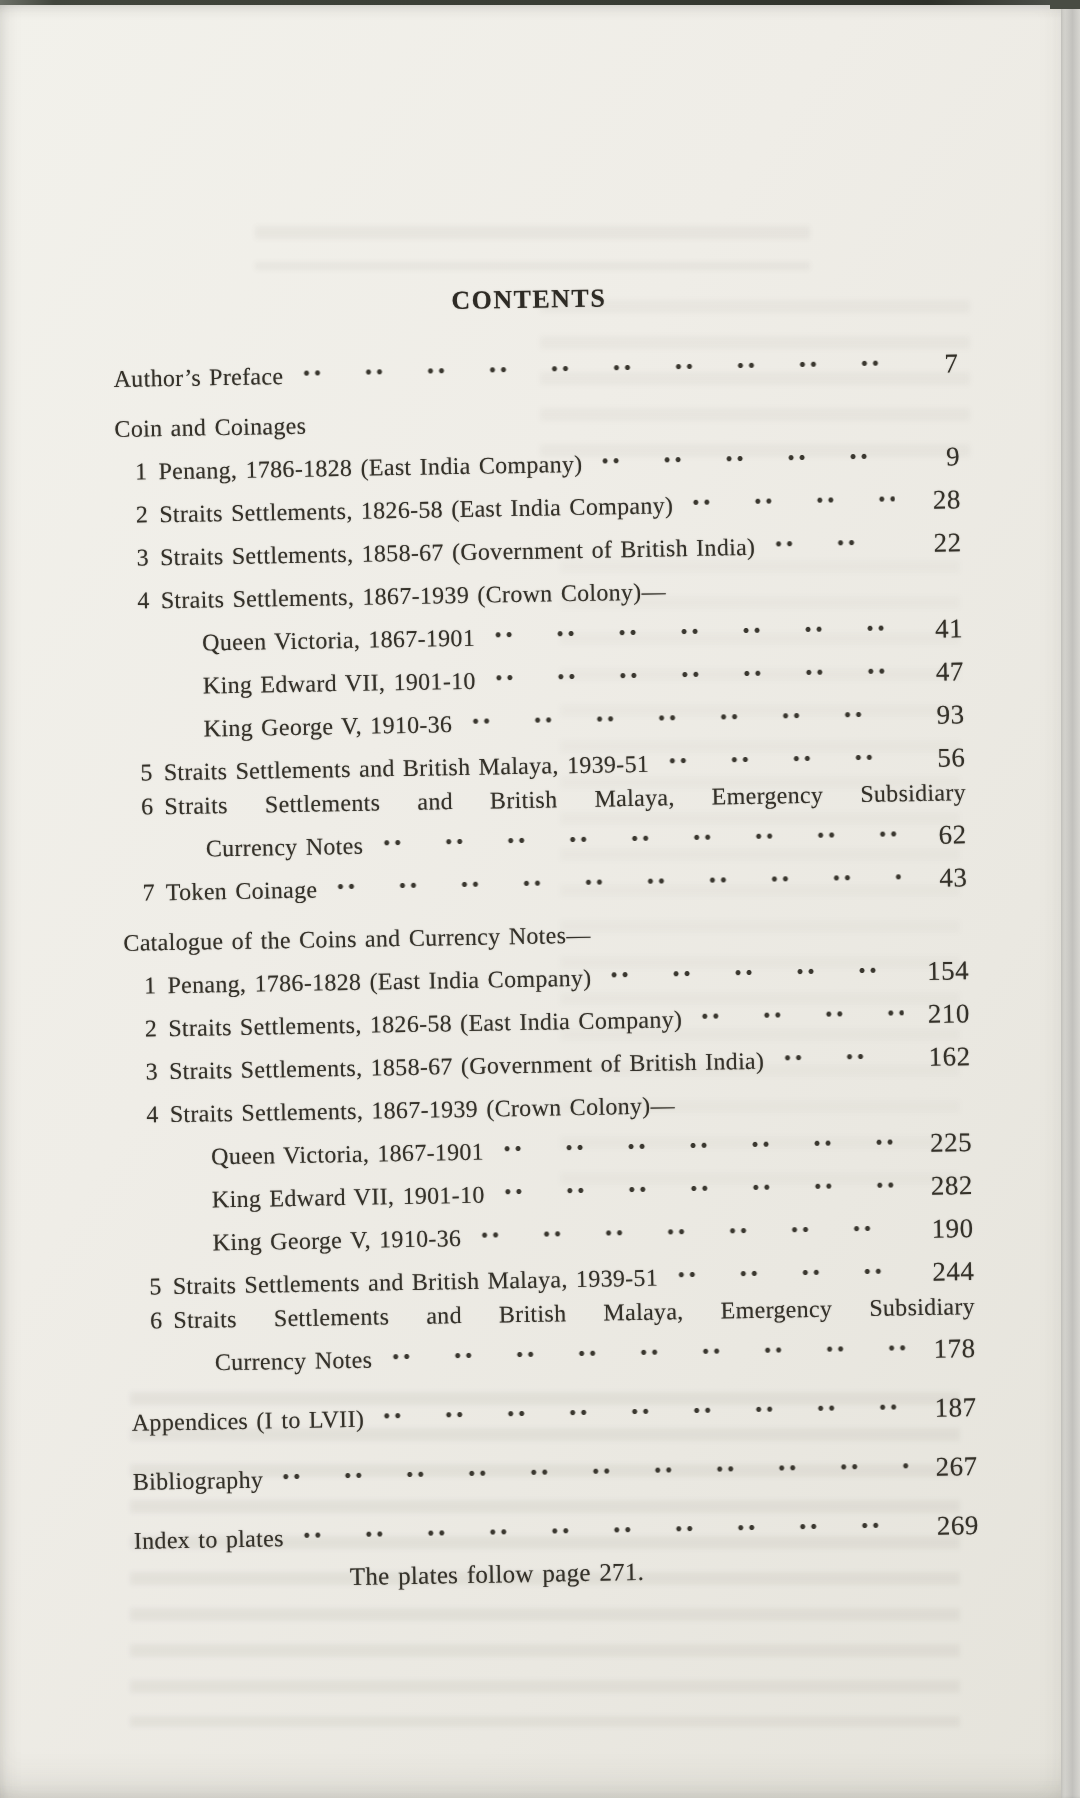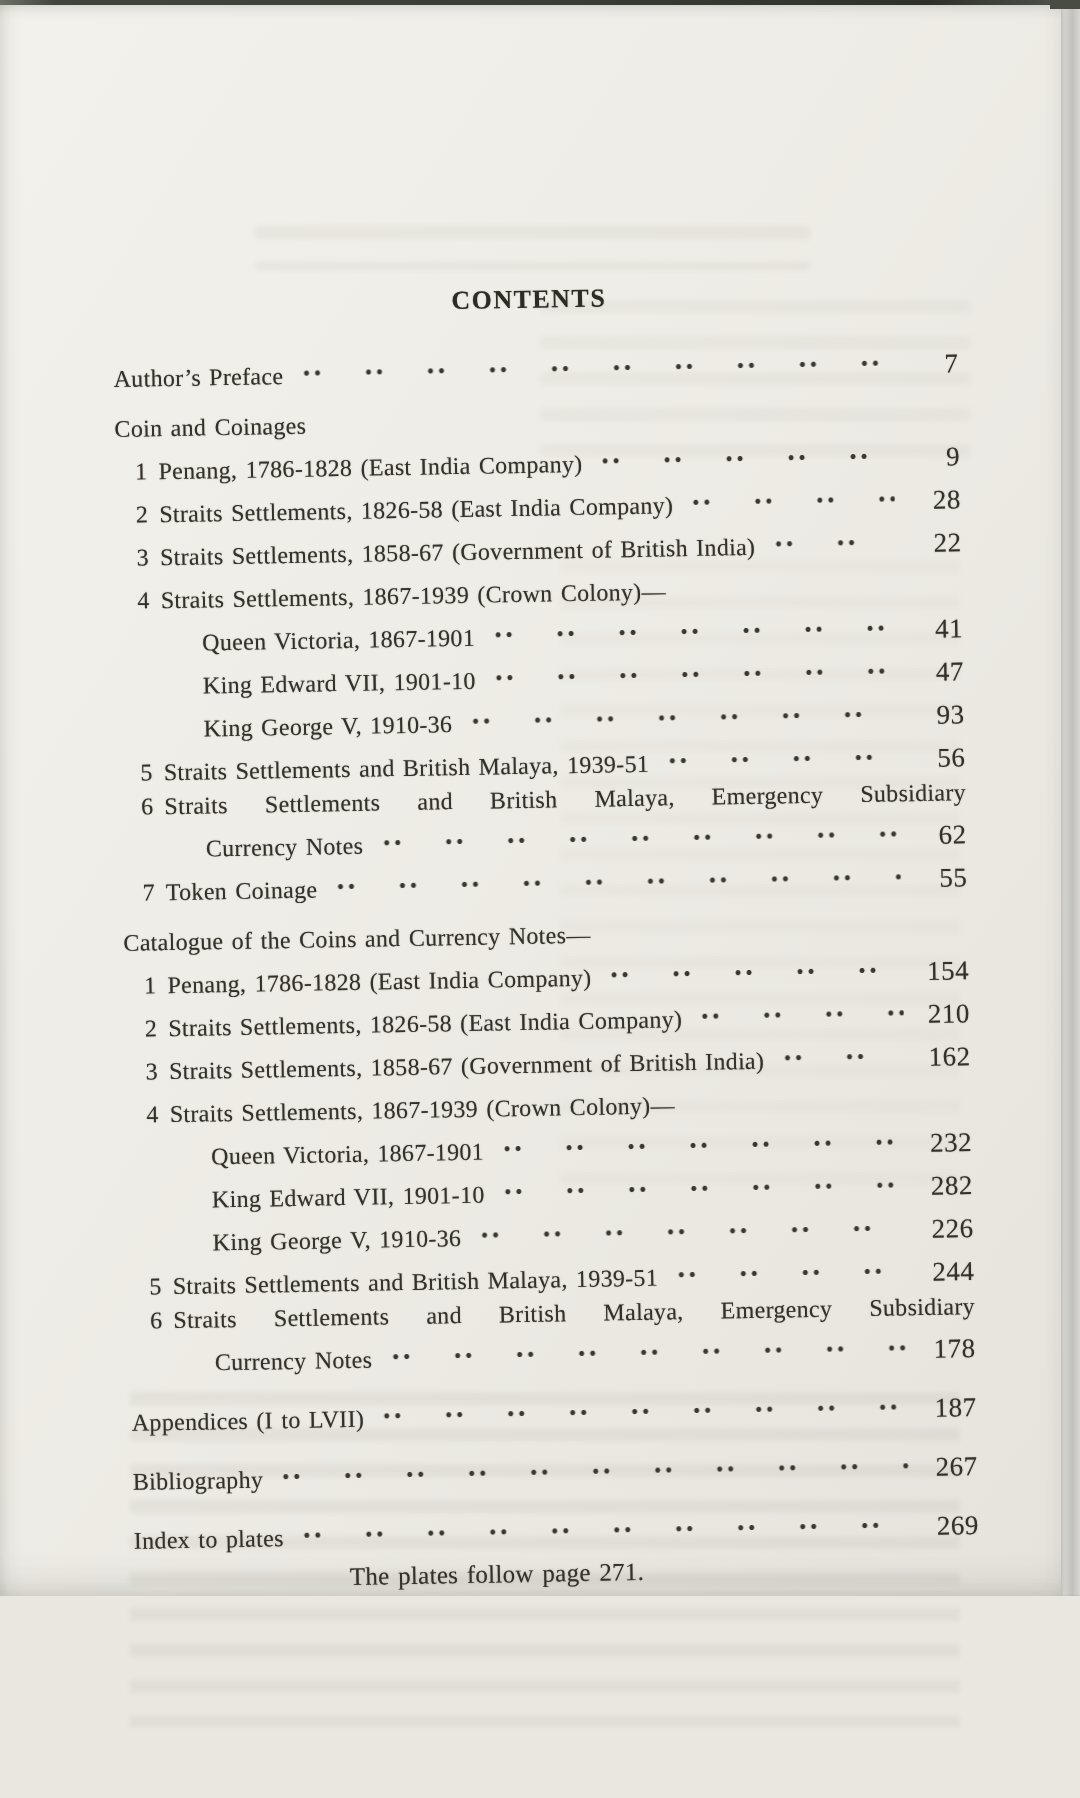--- a/index.html
+++ b/index.html
@@ -2,21 +2,21 @@
 <html><head>
 <meta charset="utf-8">
 <style>
   html,body{margin:0;padding:0;}
   body{
     width:1080px;height:1798px;overflow:hidden;
     font-family:"Liberation Serif","DejaVu Serif",serif;
     background:#e9e7e0;
   }
   .photo{
-    position:relative;width:1080px;height:1596px;
+    position:relative;width:1080px;height:1798px;
     background:linear-gradient(123deg,#f2f1eb 0%,#efede7 38%,#eae8e1 72%,#e5e3db 100%);
   }
   .photo::after{
     content:'';position:absolute;inset:0;pointer-events:none;
     box-shadow:
       inset 0 12px 20px -14px rgba(40,42,36,.45),
       inset -28px 0 34px -24px rgba(60,60,55,.28),
       inset 16px 0 26px -20px rgba(70,68,60,.18),
       inset 0 -30px 46px -34px rgba(70,68,60,.30);
   }
@@ -146,21 +146,21 @@
         </div>
         <div class="row indent-2">
           <span class="label">Currency Notes</span>
           <span class="leader"></span>
           <span class="pagenum">62</span>
         </div>
         <div class="row indent-1">
           <span class="num">7</span>
           <span class="label">Token Coinage</span>
           <span class="leader"></span>
-          <span class="pagenum">55</span>
+          <span class="pagenum">43</span>
         </div>
         <div class="row indent-0 gap-lg">
           <span class="label">Catalogue of the Coins and Currency Notes—</span>
         </div>
         <div class="row indent-1">
           <span class="num">1</span>
           <span class="label">Penang, 1786-1828 (East India Company)</span>
           <span class="leader"></span>
           <span class="pagenum">154</span>
         </div>
@@ -176,31 +176,31 @@
           <span class="leader"></span>
           <span class="pagenum">162</span>
         </div>
         <div class="row indent-1 gap-sm">
           <span class="num">4</span>
           <span class="label">Straits Settlements, 1867-1939 (Crown Colony)—</span>
         </div>
         <div class="row indent-2">
           <span class="label">Queen Victoria, 1867-1901</span>
           <span class="leader"></span>
-          <span class="pagenum">232</span>
+          <span class="pagenum">225</span>
         </div>
         <div class="row indent-2">
           <span class="label">King Edward VII, 1901-10</span>
           <span class="leader"></span>
           <span class="pagenum">282</span>
         </div>
         <div class="row indent-2">
           <span class="label">King George V, 1910-36</span>
           <span class="leader"></span>
-          <span class="pagenum">226</span>
+          <span class="pagenum">190</span>
         </div>
         <div class="row indent-1">
           <span class="num">5</span>
           <span class="label">Straits Settlements and British Malaya, 1939-51</span>
           <span class="leader"></span>
           <span class="pagenum">244</span>
         </div>
         <div class="row indent-1 justify">
           <span class="num">6</span>
           <span class="label">Straits Settlements and British Malaya, Emergency Subsidiary</span>

